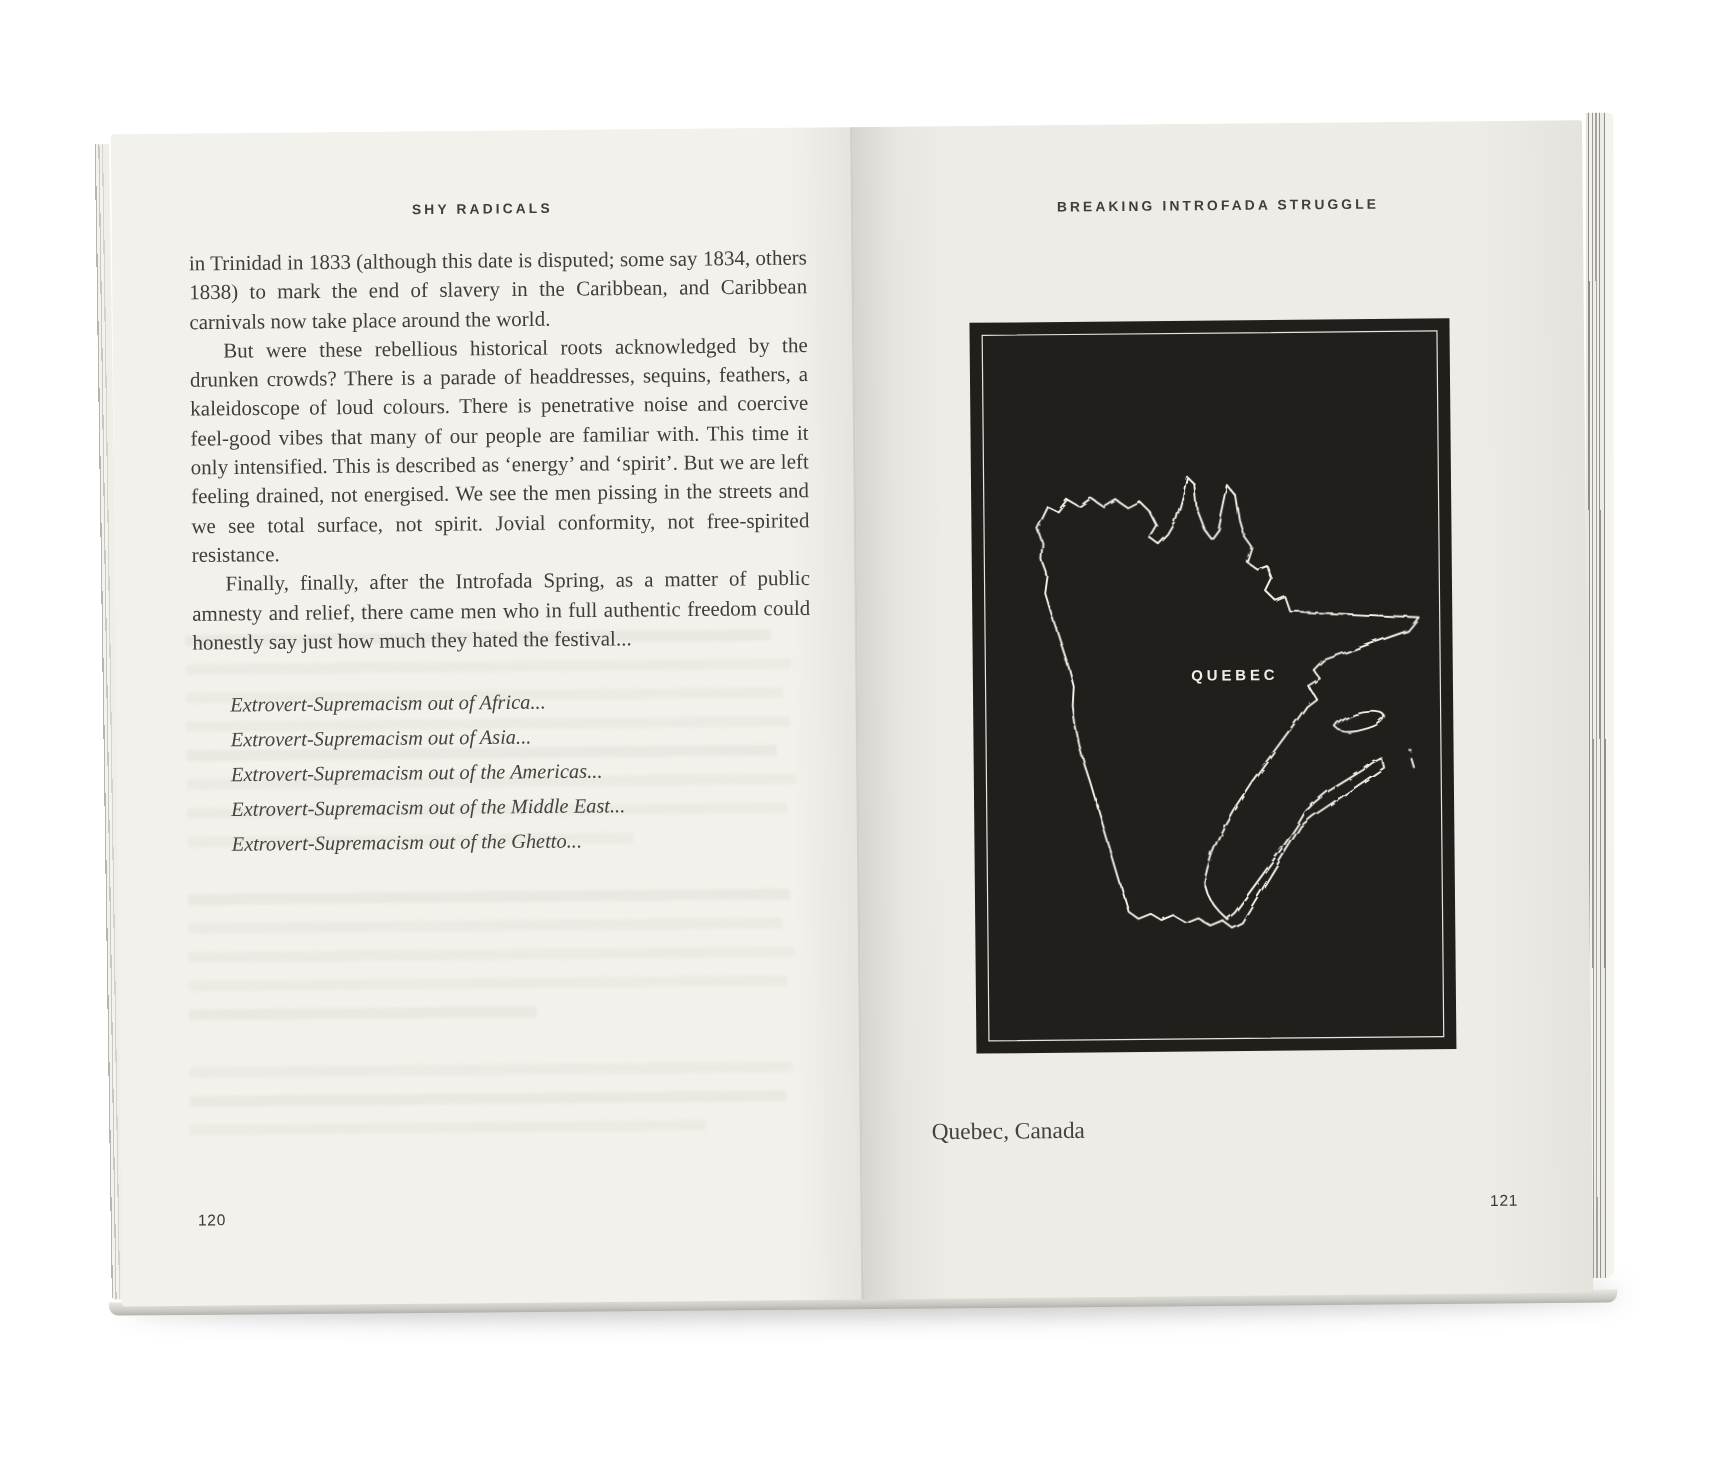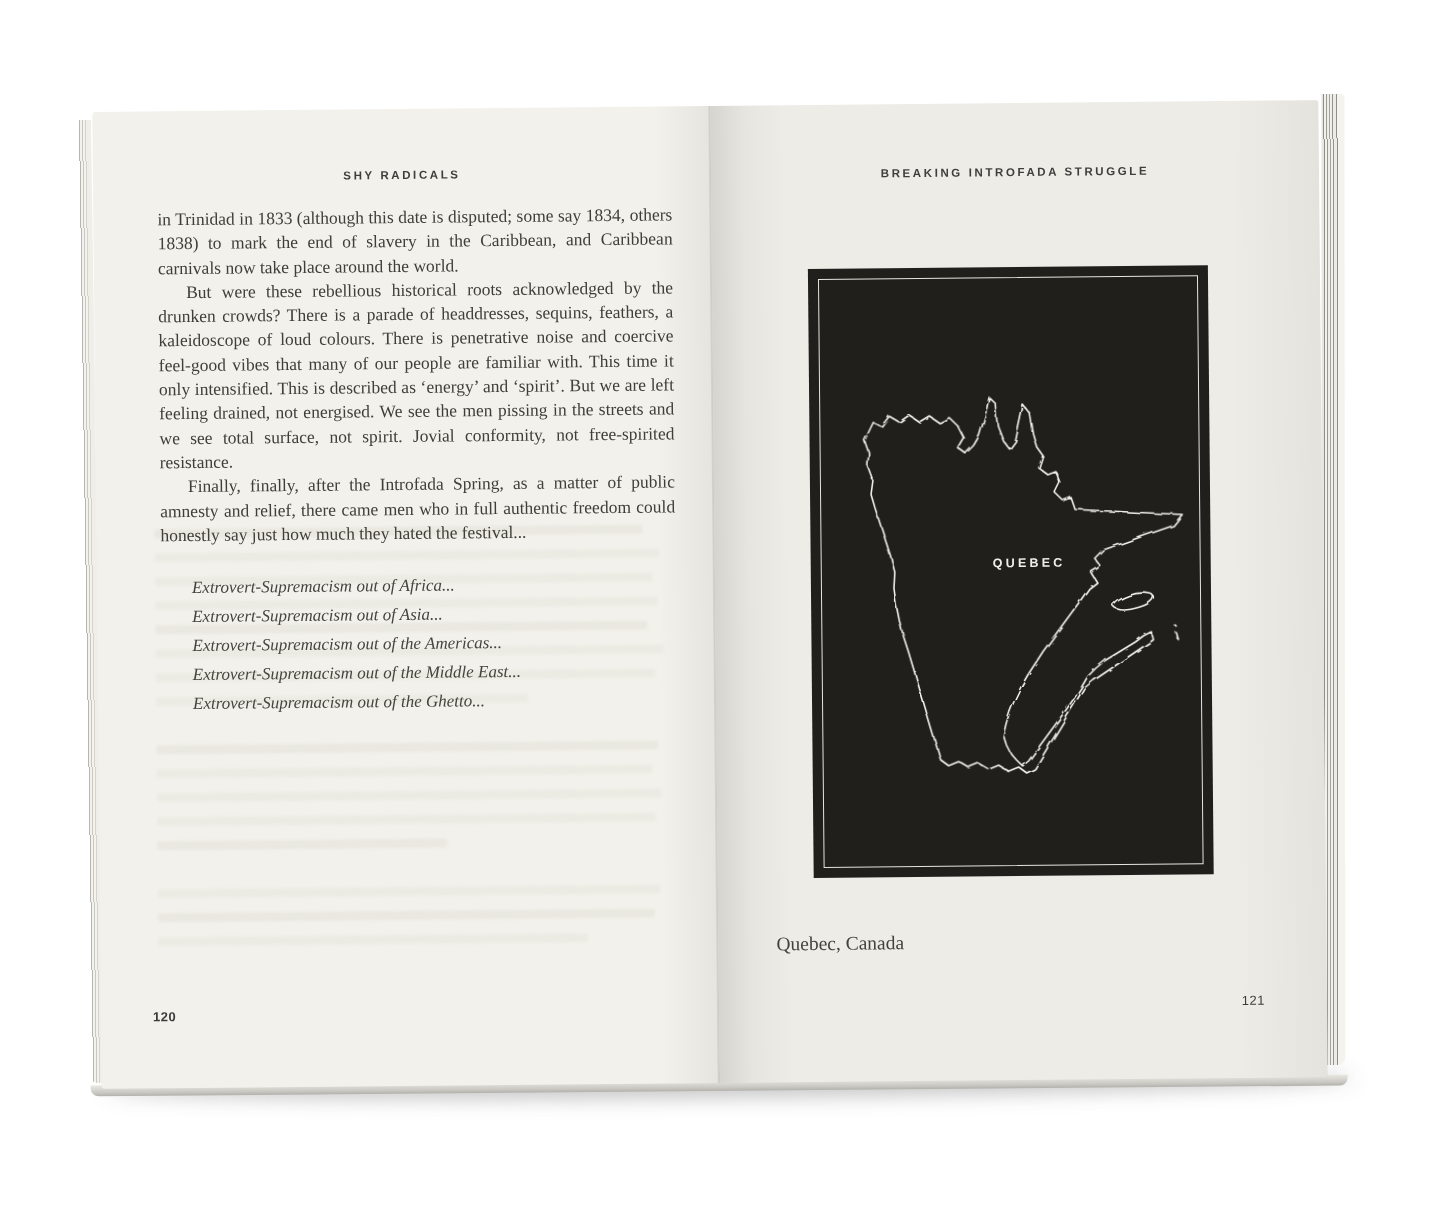--- a/index.html
+++ b/index.html
@@ -81,21 +81,21 @@
     height:9px;margin-bottom:15px;background:#94927f;opacity:0.12;
     filter:blur(1.4px);border-radius:2px;
   }
   .ghost div.b{opacity:0.17;}
   .ghost div.gap{background:transparent;opacity:0;}
   
   .folio{
     position:absolute;font-family:"Liberation Sans", sans-serif;
     font-size:13px;color:#3b3b39;letter-spacing:0.5px;
   }
-  .page.left .folio{left:52px;top:898px;font-weight:bold;}
+  .page.left .folio{left:64px;top:898px;}
   .page.right .folio{right:62px;top:892px;}
   
   .plate{
     position:absolute;left:96px;top:164px;width:400px;height:609px;
     background:#211f1c;z-index:2;
   }
   .plate-frame{
     position:absolute;left:10px;top:10px;right:10px;bottom:10px;
     border:1.5px solid rgba(246,245,240,0.92);
   }

